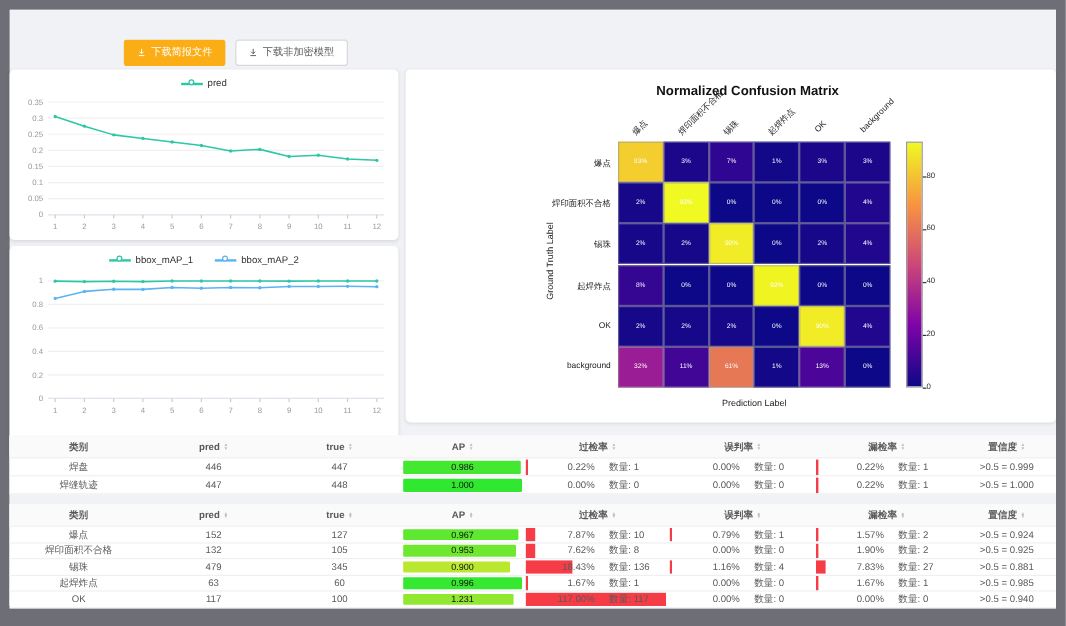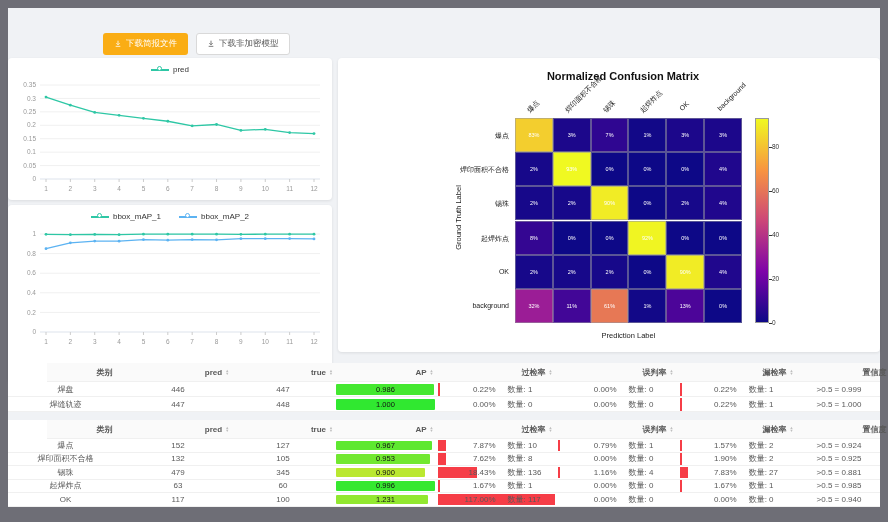--- a/index.html
+++ b/index.html
@@ -46,21 +46,21 @@
                  background:linear-gradient(to top,#0d0887,#7e03a8 25%,#cc4778 50%,#f89540 75%,#f0f921); }
   .cb-tick { position:absolute; left:434px; font-size:6.5px; color:#333; }
   .cb-tickline { position:absolute; left:431px; width:3px; height:1px; background:#333; }
 
   
   .tables-wrap { position:absolute; left:0; top:355px; width:872px; bottom:0; background:#f0f2f5; }
   .tbl { background:#fff; width:872px; }
   #tbl2 { margin-top:8px; }
   .trow { display:grid; grid-template-columns:115px 110px 100px 105px 120px 122px 118px 82px;
           align-items:stretch; border-bottom:1px solid #f0f0f0; }
-  .thead { background:#fafafa;margin-left:39px; }
+  .thead { background:#fafafa; }
   .thead .tcell { height:18px; font-weight:bold; color:#595959; }
   .tcell { position:relative; display:flex; align-items:center; justify-content:center;
            font-size:8px; color:#595959; overflow:hidden; }
   .tbody .tcell { height:14px; }
   #tbl2 .tbody .tcell { height:12.5px; }
   .sorter { display:inline-flex; flex-direction:column; margin-left:3px; }
   .sorter i { font-style:normal; font-size:4px; line-height:3px; color:#bfbfbf; }
   .ap-bar { position:absolute; left:3px; top:1.5px; bottom:1.5px; border-radius:1px; z-index:0; }
   .ap-text { position:relative; z-index:1; color:#111; font-size:7.5px; }
   .rate-bar { position:absolute; left:0; top:0.5px; bottom:0.5px; background:#f5222d; opacity:.88; z-index:0; }

